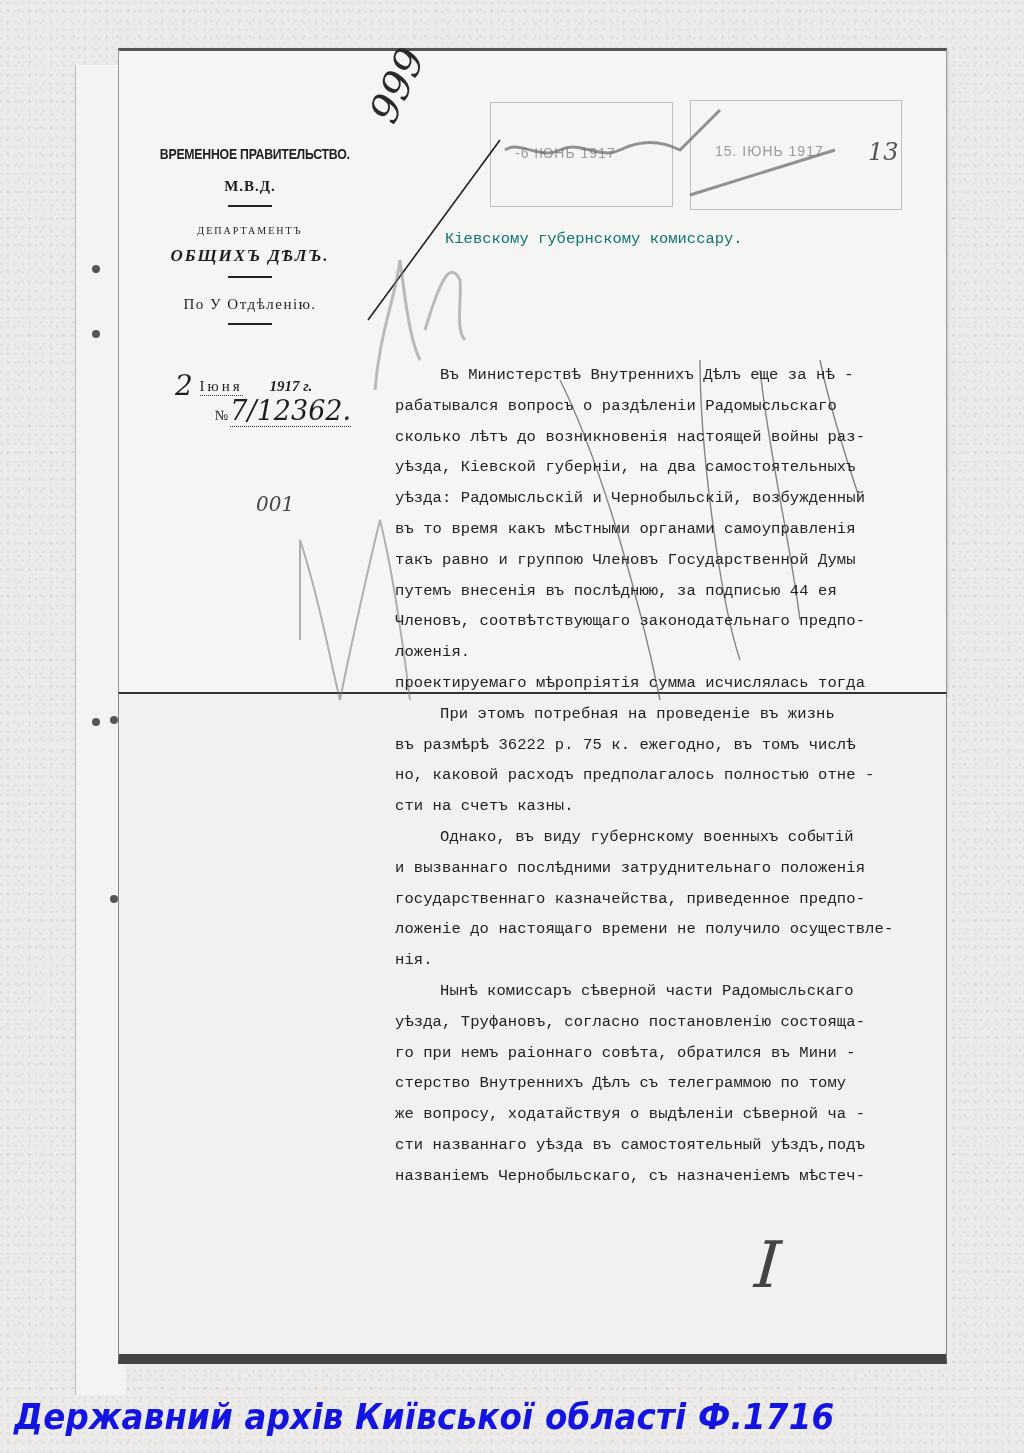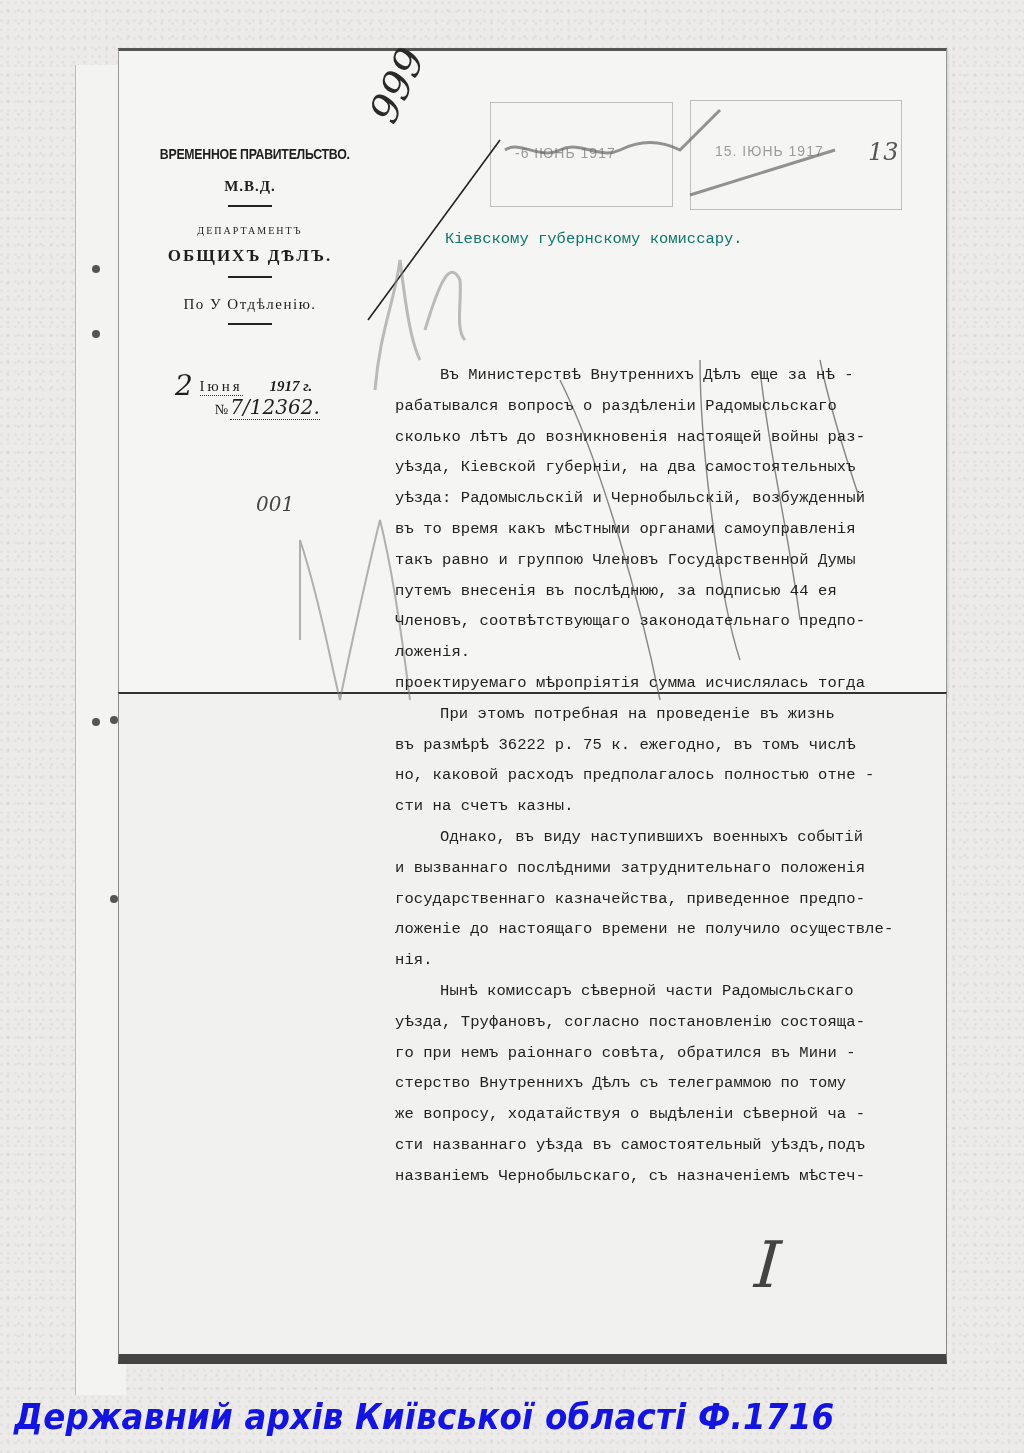--- a/index.html
+++ b/index.html
@@ -31,28 +31,28 @@
     position: absolute; width: 8px; height: 8px; border-radius: 50%;
     background: #555;
   }
 
   
   .letterhead { position: absolute; left: 140px; top: 145px; width: 220px; text-align: center; color: #1e1e1e; }
   .lh-gov { font-family: "Liberation Sans", sans-serif; font-weight: bold; font-size: 15px; letter-spacing: -0.3px; transform: scaleX(0.82); transform-origin: center; white-space: nowrap; }
   .lh-mvd { font-family: "Liberation Serif", serif; font-weight: bold; font-size: 15px; margin-top: 16px; letter-spacing: 1px; }
   .lh-rule { width: 44px; height: 2px; background: #222; margin: 10px auto 0; }
   .lh-dept { font-family: Liberation Serif, serif; font-size: 10px; letter-spacing: 2px; margin-top: 18px; }
-  .lh-general { font-family: "Liberation Serif", serif; font-weight: bold; font-size: 17px; letter-spacing: 2px; margin-top: 10px; }
+  .lh-general { font-family: "Liberation Serif", serif; font-weight: bold; font-size: 17px; letter-spacing: 2px; margin-top: 10px; font-style: italic; }
   .lh-section { font-family: "Liberation Serif", serif; font-size: 15px; letter-spacing: 1.5px; margin-top: 18px; }
   .lh-date { position: absolute; left: 175px; top: 365px; font-family: "Liberation Serif", serif; font-size: 15px; color: #1e1e1e; letter-spacing: 3px; }
   .lh-date .hand { font-family: "DejaVu Serif", serif; font-style: italic; font-size: 28px; letter-spacing: 0; position: relative; top: 4px; }
   .lh-date .year { font-style: italic; font-weight: bold; letter-spacing: 0; margin-left: 20px; }
   .lh-date .dots { border-bottom: 1px dotted #333; display: inline-block; }
   .lh-number { position: absolute; left: 215px; top: 395px; font-family: "Liberation Serif", serif; font-size: 14px; color: #1e1e1e; }
-  .lh-number .hand { font-family: "DejaVu Serif", serif; font-style: italic; font-size: 20px; border-bottom: 1px dotted #333; margin-left: 2px; text-align: right; }
+  .lh-number .hand { font-family: "DejaVu Serif", serif; font-style: italic; font-size: 27px; border-bottom: 1px dotted #333; margin-left: 2px; text-align: right; }
 
   
   .hand-num-999 { position: absolute; left: 360px; top: 110px; font-family: "DejaVu Serif", serif; font-style: italic; font-size: 40px; color: #2a2a2a; transform: rotate(-65deg); transform-origin: left top; }
   .hand-13 { position: absolute; left: 868px; top: 138px; font-family: "DejaVu Serif", serif; font-style: italic; font-size: 24px; color: #555; }
   .hand-001 { position: absolute; left: 256px; top: 492px; font-family: "DejaVu Serif", serif; font-style: italic; font-size: 20px; color: #444; }
   .hand-page-roman { position: absolute; left: 755px; top: 1228px; font-family: "DejaVu Serif", serif; font-size: 64px; color: #444; transform: skewX(-15deg); }
   .stamp {
     position: absolute; border: 1px solid rgba(90,90,90,0.35); color: rgba(80,80,80,0.55);
     font-family: "Liberation Sans", sans-serif; font-size: 14px; padding: 4px 8px;
   }
@@ -143,21 +143,21 @@
     <div class="line">ложенія.</div>
   </div>
   <div>
     <div class="line">проектируемаго мѣропріятія сумма исчислялась тогда</div>
     <div class="line indent">При этомъ потребная на проведеніе въ жизнь</div>
     <div class="line">въ размѣрѣ 36222 р. 75 к. ежегодно, въ томъ числѣ</div>
     <div class="line">но, каковой расходъ предполагалось полностью отне -</div>
     <div class="line">сти на счетъ казны.</div>
   </div>
   <div>
-    <div class="line indent">Однако, въ виду наступившихъ военныхъ событій</div>
+    <div class="line indent">Однако, въ виду губернскому военныхъ событій</div>
     <div class="line">и вызваннаго послѣдними затруднительнаго положенія</div>
     <div class="line">государственнаго казначейства, приведенное предпо-</div>
     <div class="line">ложеніе до настоящаго времени не получило осуществле-</div>
     <div class="line">нія.</div>
   </div>
   <div>
     <div class="line indent">Нынѣ комиссаръ сѣверной части Радомысльскаго</div>
     <div class="line">уѣзда, Труфановъ, согласно постановленію состояща-</div>
     <div class="line">го при немъ раіоннаго совѣта, обратился въ Мини -</div>
     <div class="line">стерство Внутреннихъ Дѣлъ съ телеграммою по тому</div>

